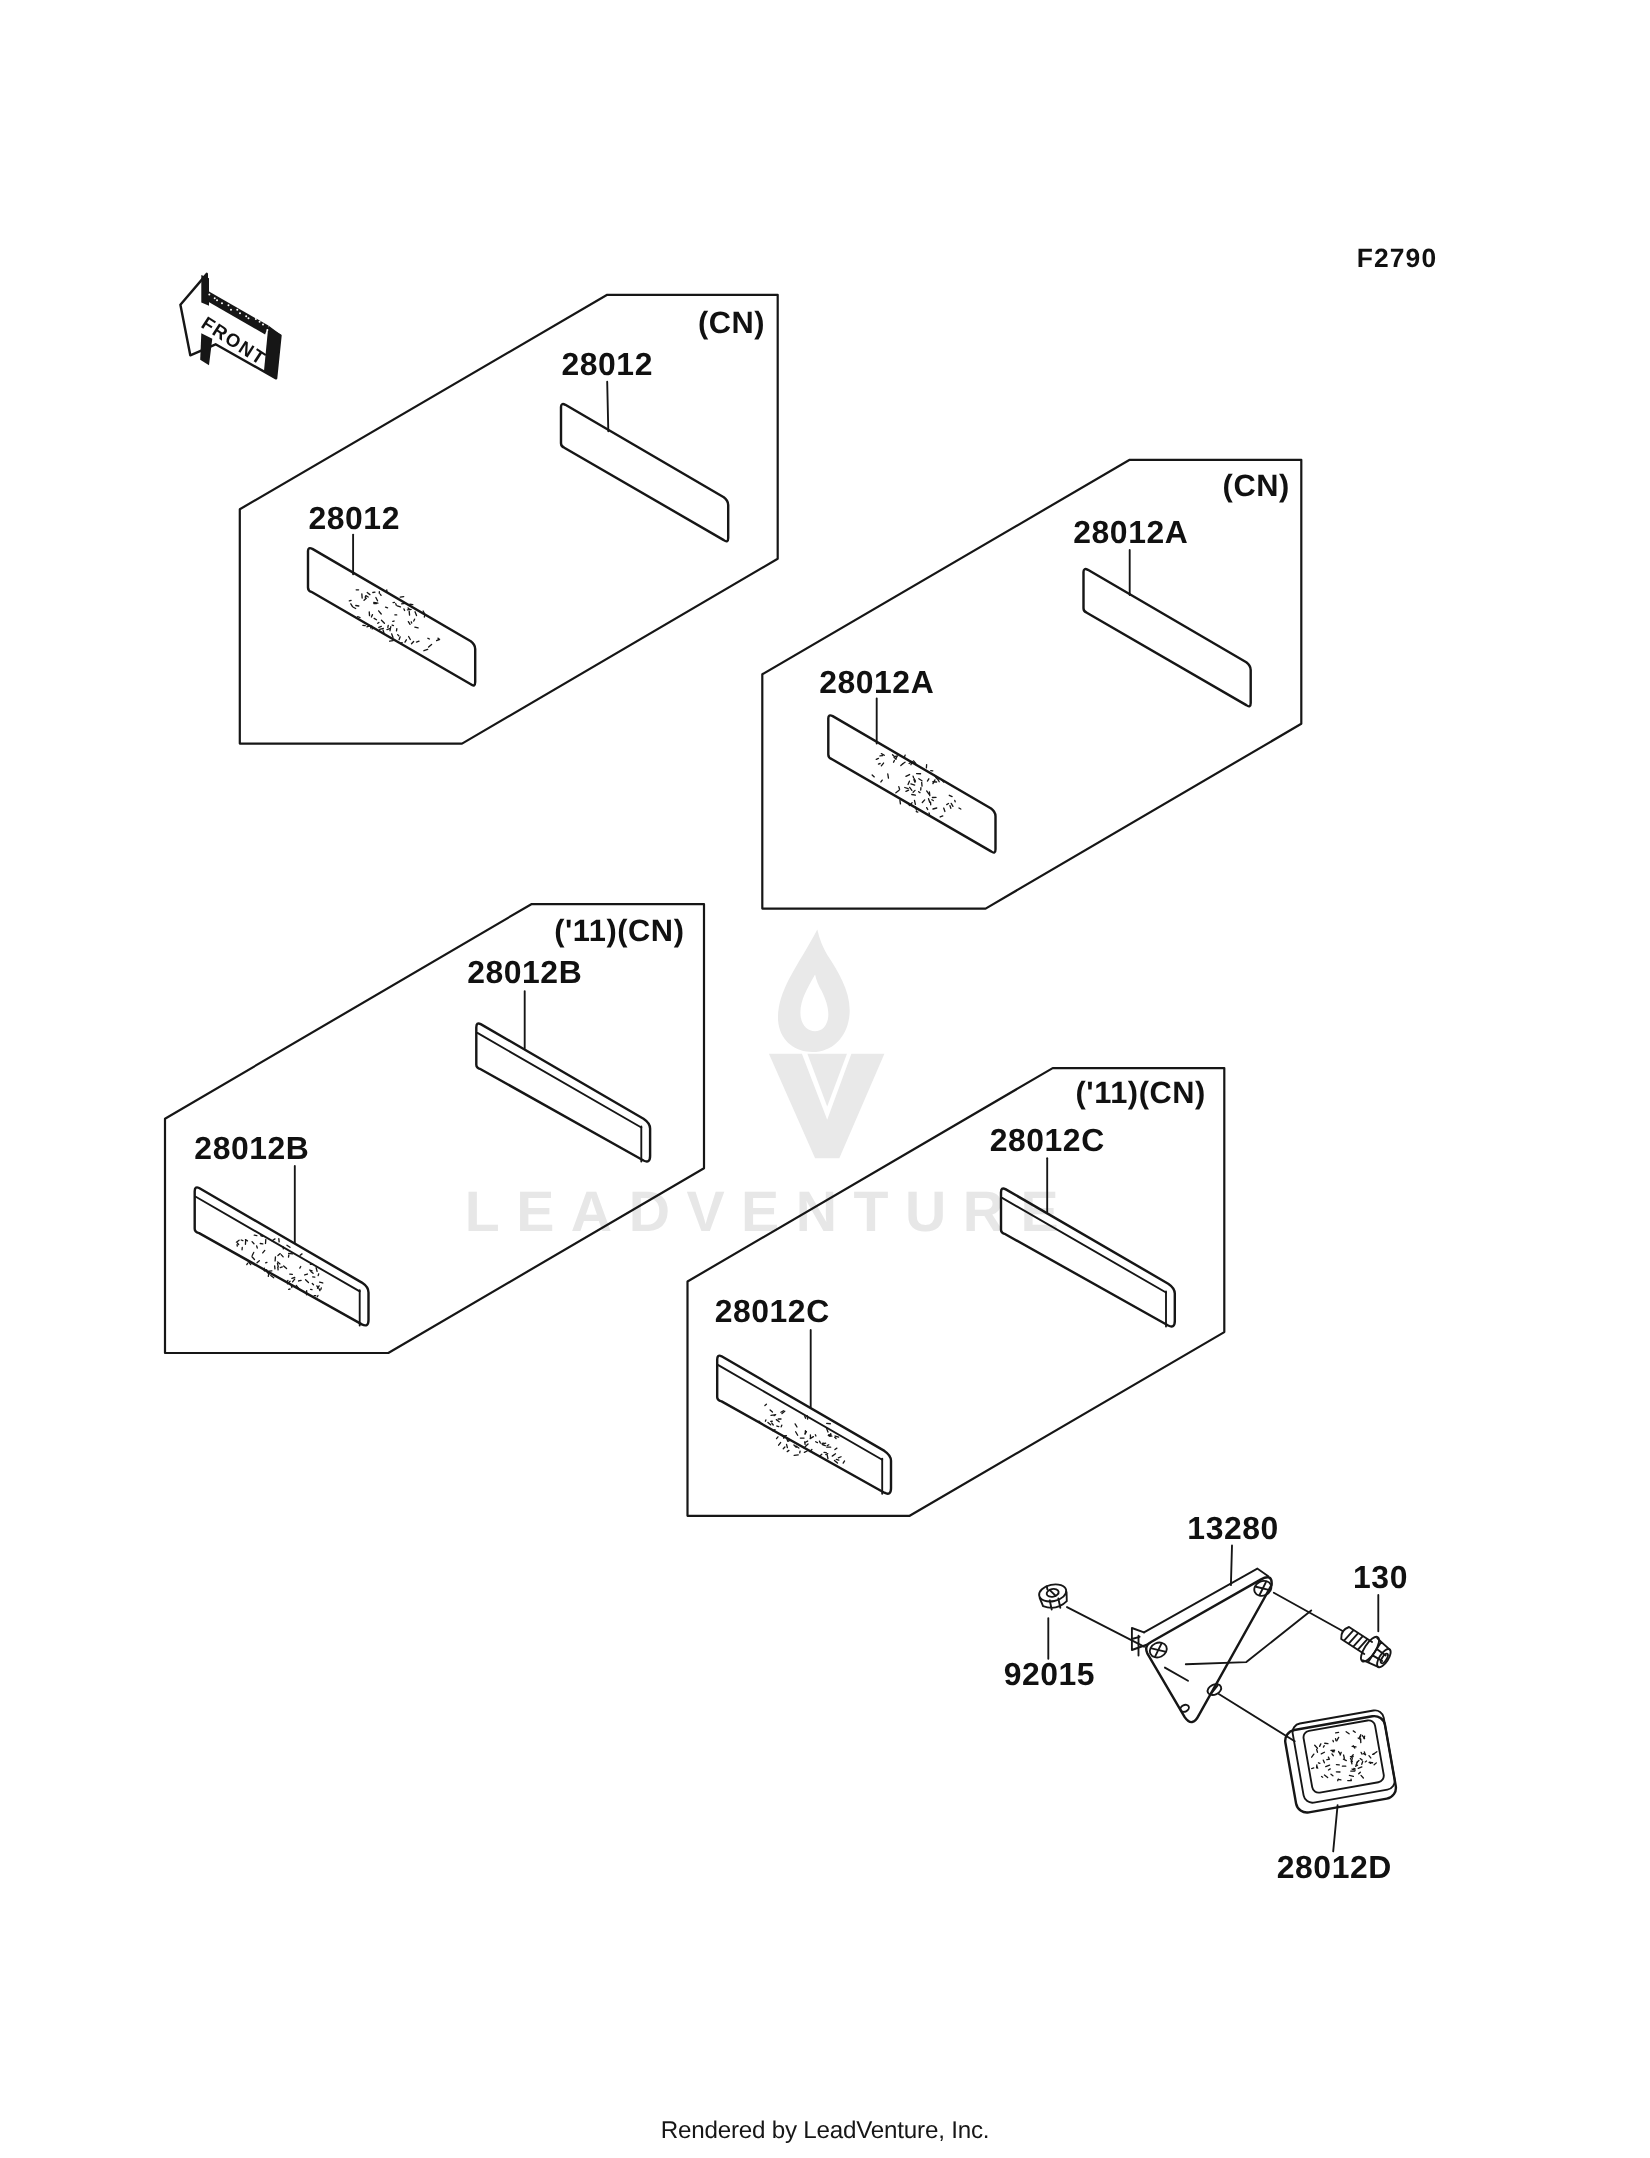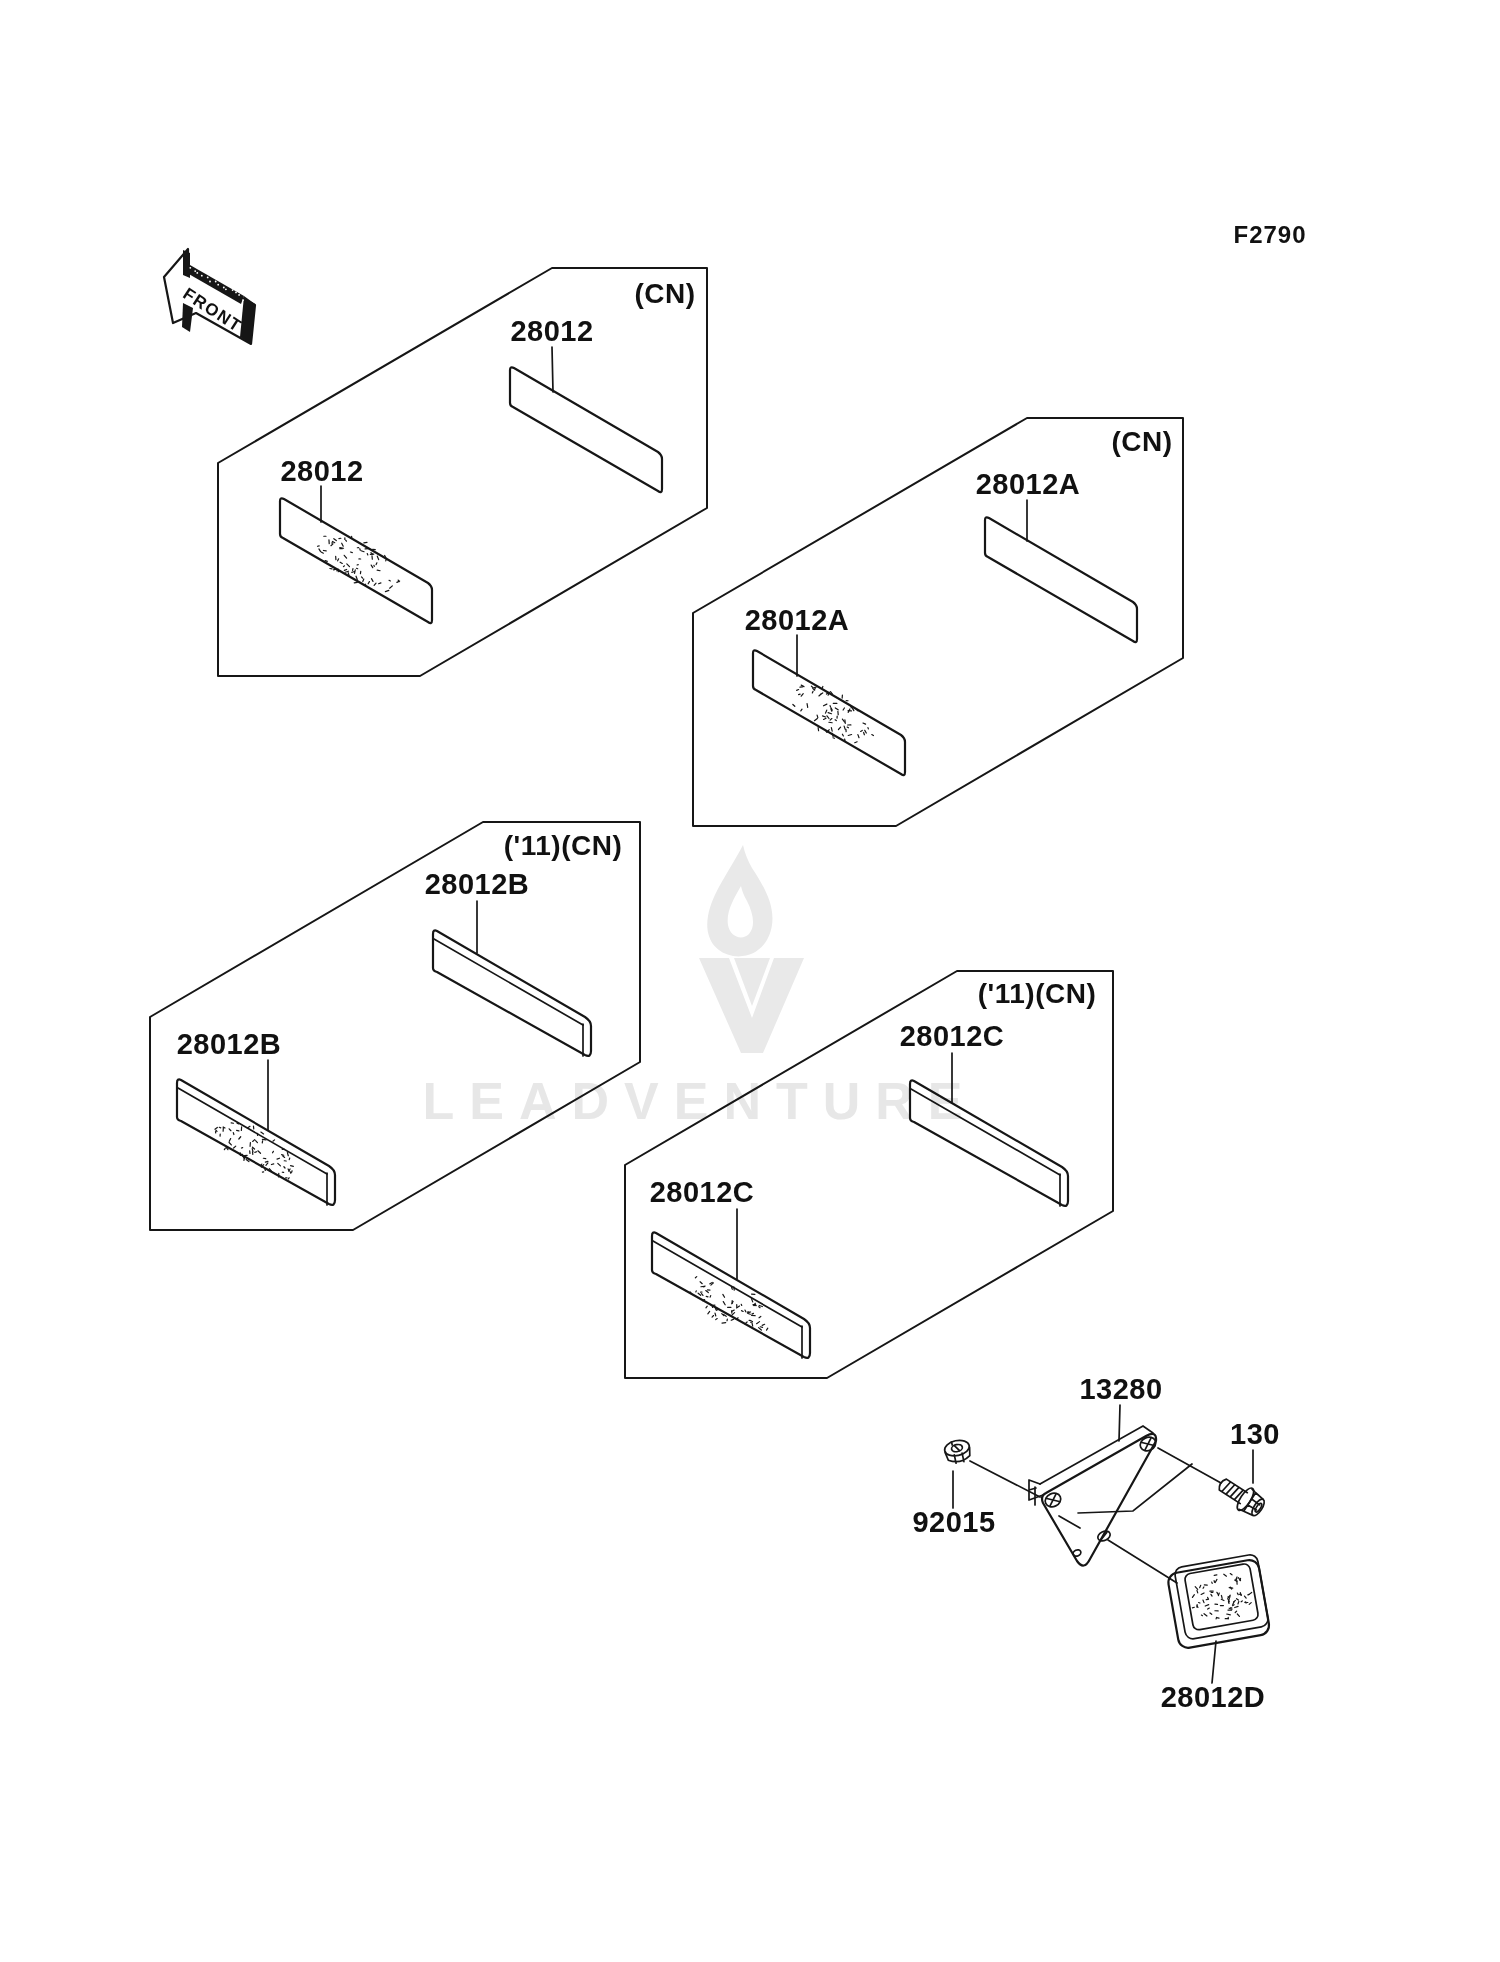--- a/index.html
+++ b/index.html
@@ -580,13 +580,14 @@
     <text class="lbl" x="952" y="1046">28012C</text>
     <text class="lbl" x="702" y="1202">28012C</text>
 
     <text class="lbl" x="1121" y="1399">13280</text>
     <text class="lbl" x="1255" y="1444">130</text>
     <text class="lbl" x="954" y="1532">92015</text>
     <text class="lbl" x="1213" y="1707">28012D</text>
   </g>
 </svg>
 
+<div class="footer">Rendered by LeadVenture, Inc.</div>
 </div>
 
 </body></html>

